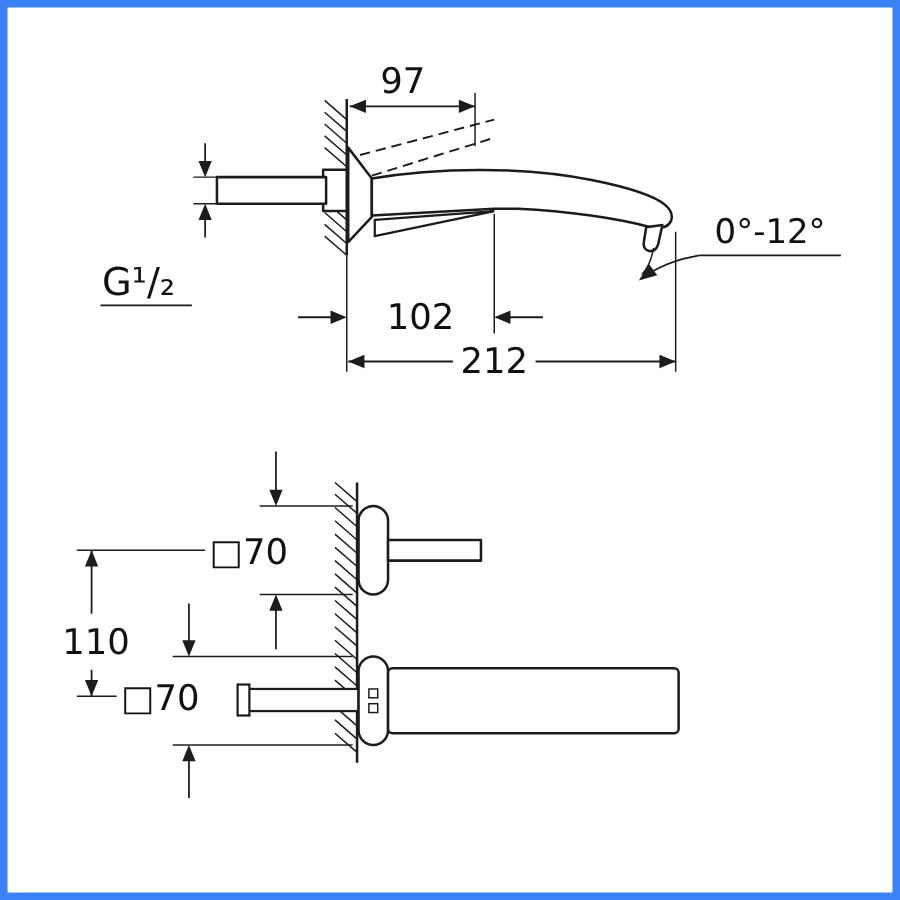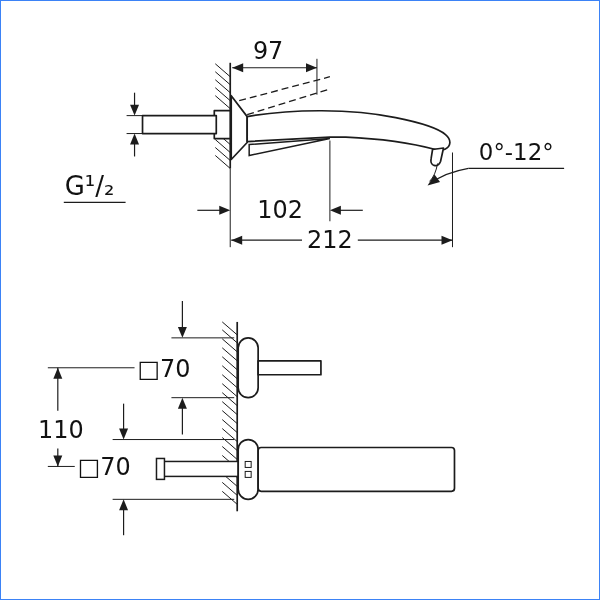--- a/index.html
+++ b/index.html
@@ -1,19 +1,19 @@
 <!DOCTYPE html>
 <html><head>
 <meta charset="utf-8">
 <style>
   html,body { margin:0; padding:0; background:#ffffff; }
   .frame {
     width:600px; height:600px;
     box-sizing:border-box;
-    border:1px solid #3b82f6;
+    border:5px solid #3b82f6;
     background:#ffffff;
     position:relative;
   }
   svg { display:block; width:100%; height:100%; }
   .ln    { stroke:#1c1c1c; stroke-width:1.2; fill:none; stroke-linecap:butt; }
   .thin  { stroke:#1c1c1c; stroke-width:1;   fill:none; }
   .out   { stroke:#1c1c1c; stroke-width:1.7; fill:#ffffff; stroke-linejoin:round; }
   .out2  { stroke:#1c1c1c; stroke-width:1.5; fill:#ffffff; }
   .wall  { stroke:#1c1c1c; stroke-width:1.7; fill:none; }
   .dash  { stroke:#1c1c1c; stroke-width:1.3; fill:none; stroke-dasharray:7 4; }

